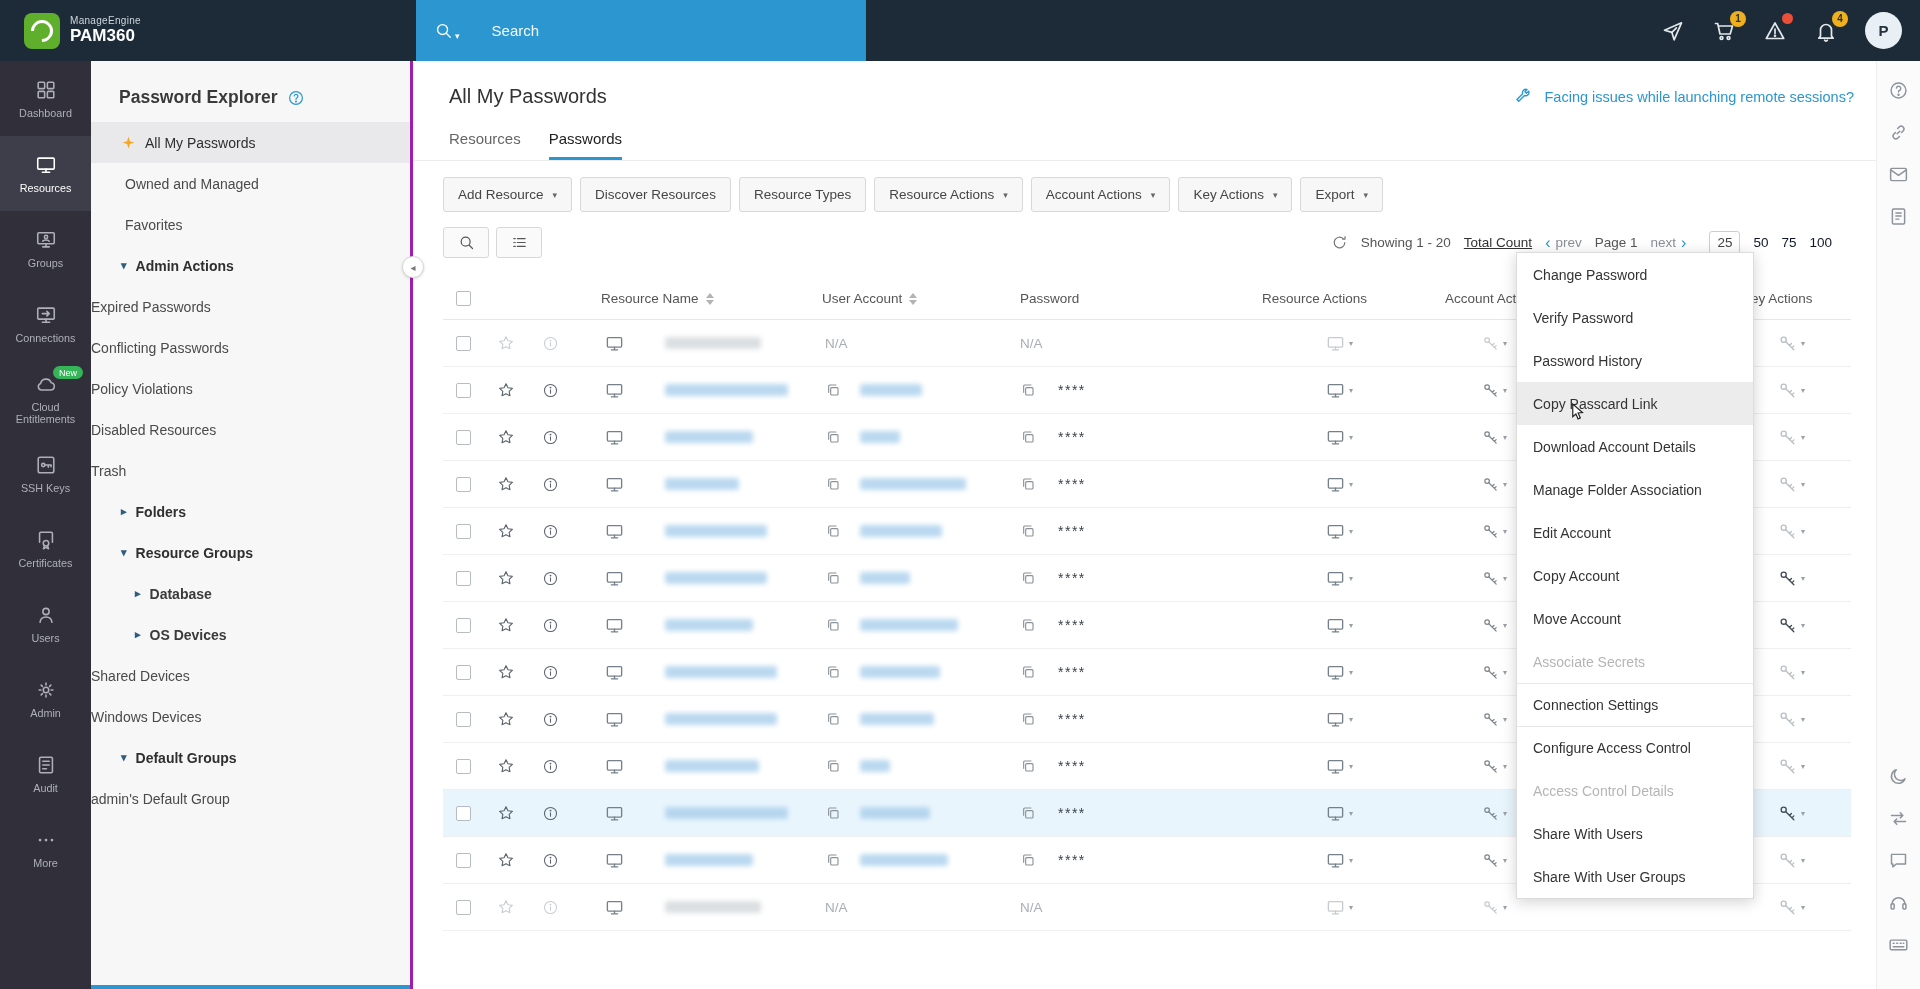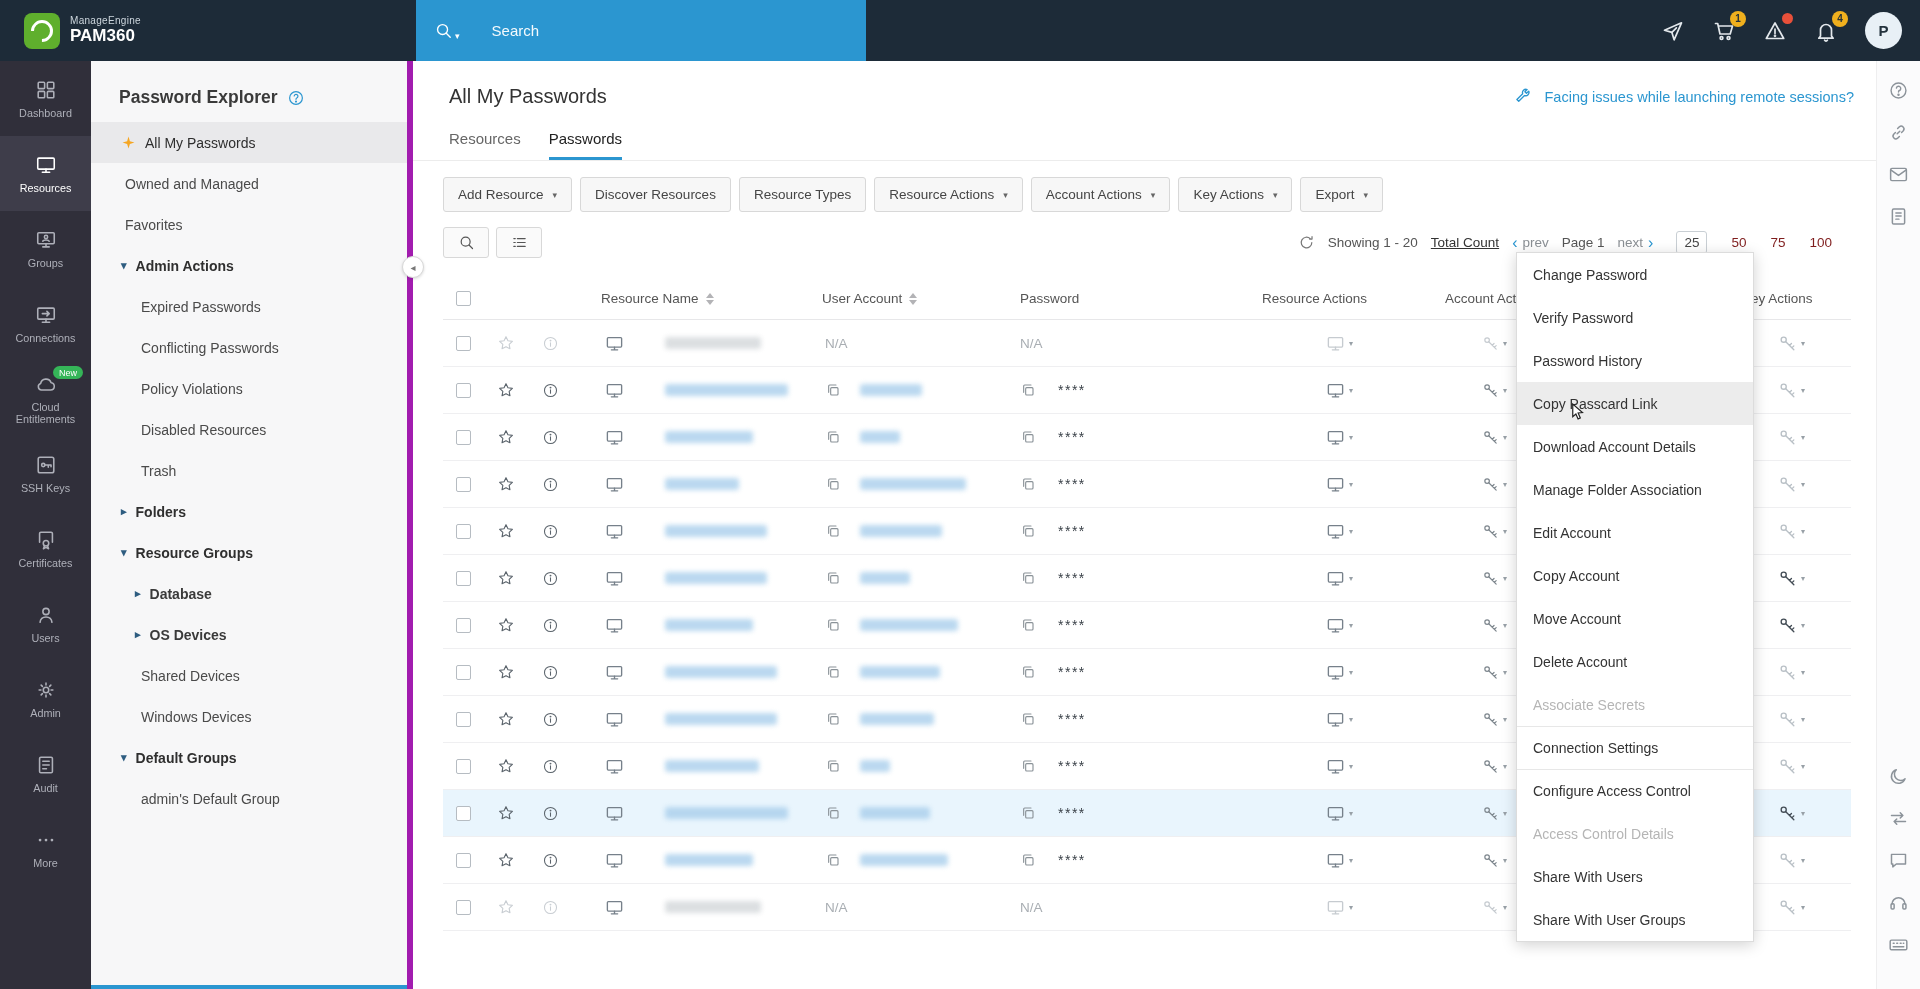--- a/index.html
+++ b/index.html
@@ -28,30 +28,30 @@
 .avatar{width:37px;height:37px;border-radius:50%;background:#e8f0f6;color:#23323d;font-weight:bold;font-size:15px;display:flex;align-items:center;justify-content:center;cursor:pointer}
 
 
 .leftrail{position:absolute;top:61px;left:0;width:91px;bottom:0;background:var(--sidebar-bg);z-index:40;display:flex;flex-direction:column}
 .lnav{min-height:75px;display:flex;flex-direction:column;align-items:center;justify-content:center;gap:6px;color:#aeb0b9;font-size:10.8px;text-align:center;cursor:pointer;position:relative;padding:4px 3px}
 .lnav svg{width:22px;height:22px}
 .lnav.active{background:#3e3d4a;color:#fff}
 .lnav .nbadge{position:absolute;top:5px;right:8px;background:var(--new-green);color:#fff;font-size:9px;padding:1.5px 6px;border-radius:8px}
 
 
-.explorer{position:absolute;top:61px;left:91px;width:322px;bottom:0;background:#f7f7f8;border-right:6px solid #a21caf;z-index:30}
+.explorer{position:absolute;top:61px;left:91px;width:322px;bottom:0;background:#f7f7f8;border-right:3px solid #a21caf;z-index:30}
 .exp-head{display:flex;align-items:center;gap:9px;padding:26px 0 14px 28px}
 .exp-title{font-size:17.5px;font-weight:600;color:#3a3a3a}
 .exp-head .icon{color:var(--accent)}
 .exp-head .icon svg{width:18px;height:18px}
 .exp-item{height:41px;display:flex;align-items:center;font-size:14px;color:#4a4a4a;cursor:pointer;position:relative}
 .exp-item.item{padding-left:34px}
 .exp-item.item.active{padding-left:30px;background:#e9e9eb;color:#2e2e2e}
 .exp-item.section{padding-left:30px;font-weight:bold;color:#2f2f2f;gap:9px}
-.exp-item.child{padding-left:50px}
+.exp-item.child{}
 .exp-item.child.expandable{padding-left:44px;gap:9px;font-weight:bold;color:#3a3a3a}
 .exp-item .arrow{color:#2e5d80;font-size:11px}
 .exp-item .spark{margin-right:9px}
 .exp-item .spark svg{width:15px;height:15px}
 .exp-strip{position:absolute;bottom:0;left:0;width:100%;height:4px;background:var(--accent)}
 .collapse-btn{position:absolute;left:402px;top:256px;width:22px;height:22px;border-radius:50%;background:#fff;border:1px solid #d8d8d8;box-shadow:0 1px 3px rgba(0,0,0,.15);z-index:45;display:flex;align-items:center;justify-content:center;font-size:10px;color:#777;cursor:pointer}
 
 
 .main{position:absolute;top:61px;left:413px;right:44px;bottom:0;background:#fff;z-index:20}
 .main-head{display:flex;align-items:center;justify-content:space-between;padding:24px 22px 0 36px}
@@ -68,21 +68,21 @@
 .sub-left{display:flex}
 .ibtn{width:46px;height:31px;background:#fafafa;border:1px solid #d8d8d8;border-radius:3px;display:flex;align-items:center;justify-content:center;color:#555;cursor:pointer;margin-right:7px}
 .ibtn svg{width:17px;height:17px}
 .pager{display:flex;align-items:center;gap:13px;font-size:13.5px;color:#555}
 .pager .icon{color:#777}
 .pager .icon svg{width:17px;height:17px}
 .total{color:#333;text-decoration:underline;cursor:pointer}
 .pnav{display:flex;gap:5px;align-items:center;color:#8a8f94;cursor:pointer}
 .chev{color:var(--accent);font-style:normal;font-size:16px;line-height:1}
 .sizes{display:flex;align-items:center}
-.size{color:#7f1d1d;font-size:13.5px;margin-left:24px;cursor:pointer}
+.size{color:#0f172a;font-size:13.5px;margin-left:13px;cursor:pointer}
 .size.act{border:1px solid #c9cfd4;background:#fff;padding:3px 7px;border-radius:3px;color:#444;margin-left:10px}
 
 
 .table{margin:20px 25px 0 30px}
 .thead{display:flex;height:42px;align-items:center;border-bottom:1px solid #e7e7e9;font-size:13.5px;color:#555}
 .trow{display:flex;height:47px;align-items:center;border-bottom:1px solid #efeff1}
 .trow.hl{background:var(--highlight-row)}
 .c{display:flex;align-items:center}
 .c-check{width:40px;justify-content:center}
 .c-star{width:45px;justify-content:center}
@@ -1469,23 +1469,20 @@
     </div>
     <div class="mitem">
       <span>Edit Account</span>
     </div>
     <div class="mitem">
       <span>Copy Account</span>
     </div>
     <div class="mitem">
       <span>Move Account</span>
     </div>
-    <div class="mitem">
-      <span>Delete Account</span>
-    </div>
     <div class="mitem disabled">
       <span>Associate Secrets</span>
     </div>
     <div class="mitem sep">
       <span>Connection Settings</span>
     </div>
     <div class="mitem sep">
       <span>Configure Access Control</span>
     </div>
     <div class="mitem disabled">

